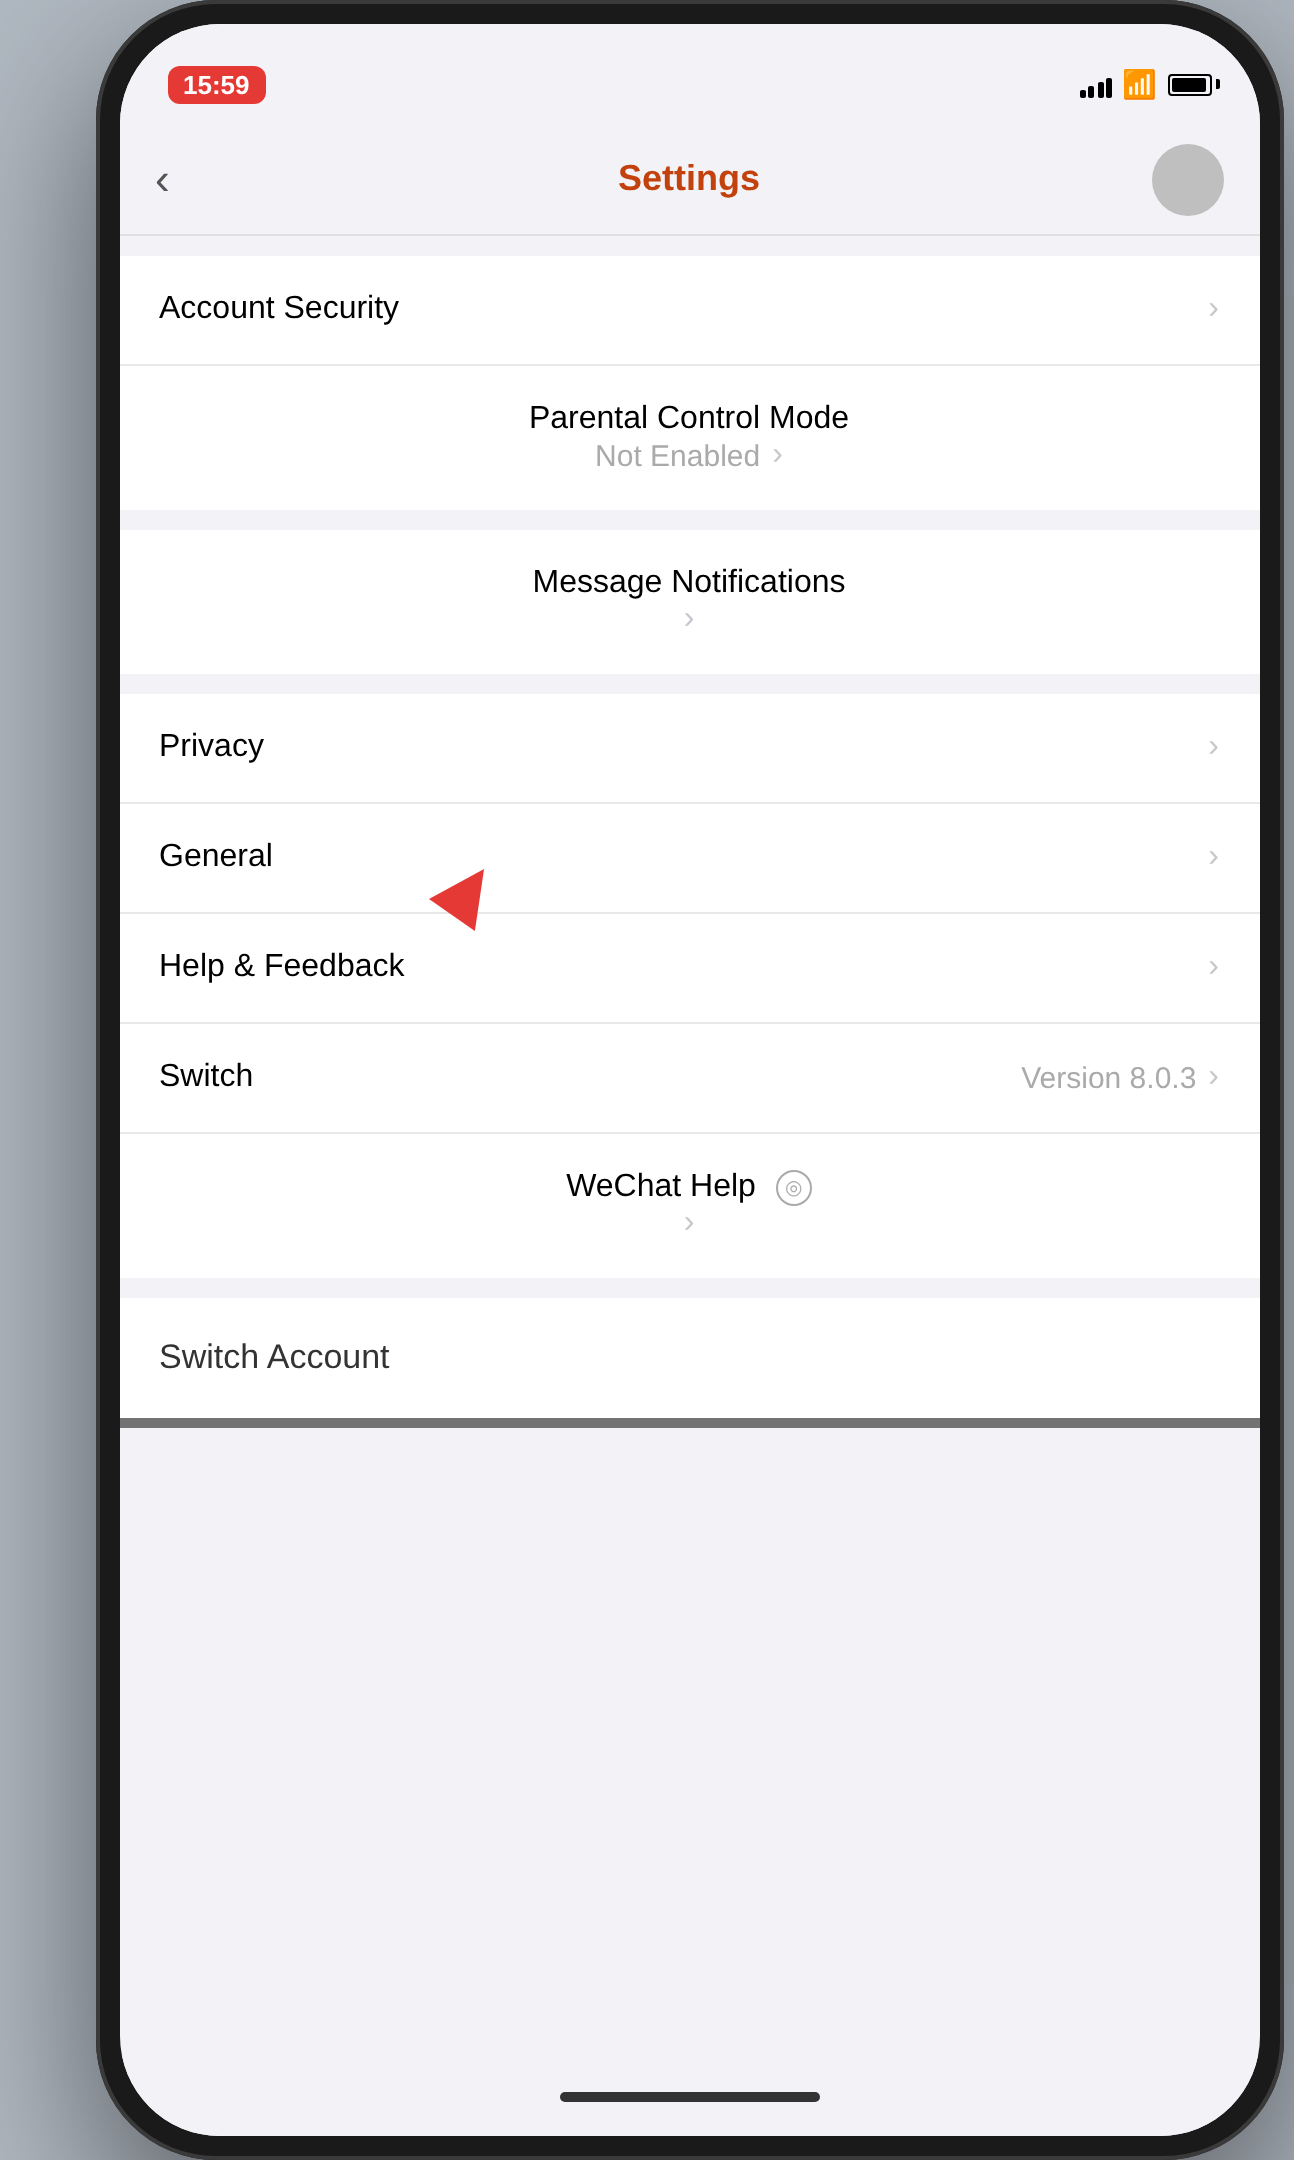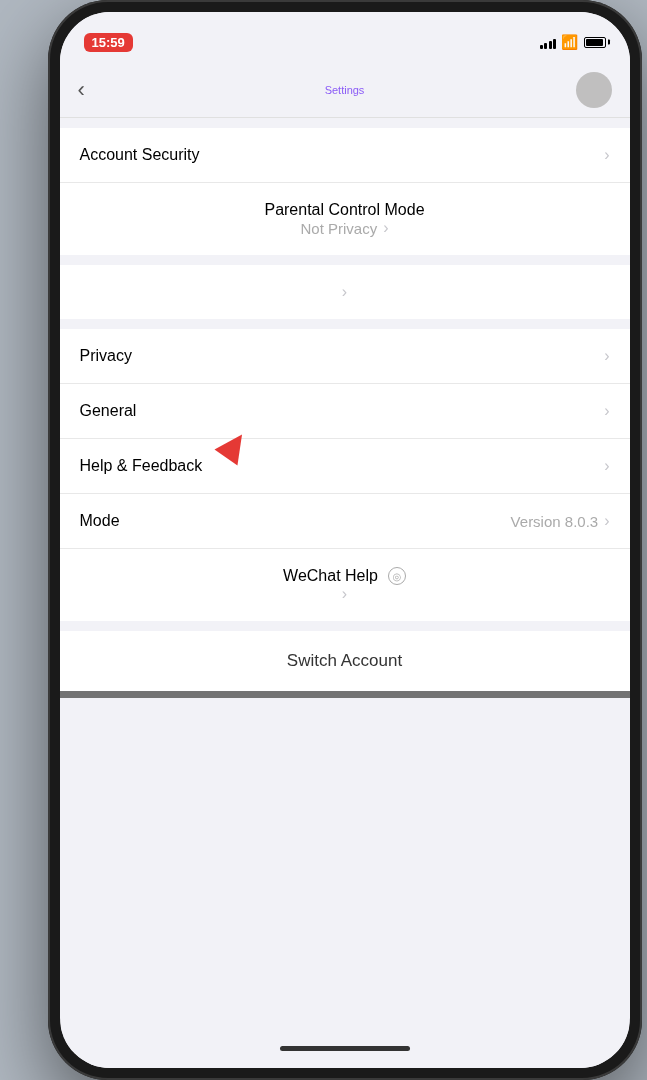--- a/index.html
+++ b/index.html
@@ -133,23 +133,23 @@
 
     .nav-back {
       position: absolute;
       left: 18px;
       font-size: 22px;
       color: #555;
       cursor: pointer;
     }
 
     .nav-title {
-      font-size: 11px;
-      font-weight: 400;
-      color: #8b5cf6;
+      font-size: 18px;
+      font-weight: 700;
+      color: #c2410c;
     }
 
     .nav-avatar {
       position: absolute;
       right: 18px;
       width: 36px;
       height: 36px;
       border-radius: 50%;
       background: #c0bfbf;
     }
@@ -215,24 +215,24 @@
       font-size: 10px;
       color: #aaa;
       margin-left: 4px;
     }
 
     
     .action-button {
       background: #fff;
       display: flex;
       align-items: center;
-      justify-content: center;
+      justify-content: flex-start;
       padding: 20px;
       cursor: pointer;
-      border-bottom: 7px solid #737373;
+      border-bottom: 5px solid #737373;
     }
 
     .action-button-text {
       font-size: 17px;
       color: #333;
       font-weight: 400;
     }
 
     
     .cursor-overlay {
@@ -320,29 +320,30 @@
         <div class="settings-group">
           <div class="settings-item">
             <span class="item-left">Account Security</span>
             <div class="item-right">
               <span class="chevron">›</span>
             </div>
           </div>
           <div class="settings-item">
             <span class="item-left">Parental Control Mode</span>
             <div class="item-right">
-              <span class="item-value">Not Privacy</span>
+              <span class="item-value">Not Enabled</span>
               <span class="chevron">›</span>
             </div>
           </div>
         </div>
 
         <div class="divider-section"></div>
         <div class="settings-group">
           <div class="settings-item">
+            <span class="item-left">Message Notifications</span>
             <div class="item-right">
               <span class="chevron">›</span>
             </div>
           </div>
         </div>
 
         <div class="divider-section"></div>
         <div class="settings-group">
           <div class="settings-item">
             <span class="item-left">Privacy</span>
@@ -356,21 +357,21 @@
               <span class="chevron">›</span>
             </div>
           </div>
           <div class="settings-item">
             <span class="item-left">Help &amp; Feedback</span>
             <div class="item-right">
               <span class="chevron">›</span>
             </div>
           </div>
           <div class="settings-item">
-            <span class="item-left">Mode</span>
+            <span class="item-left">Switch</span>
             <div class="item-right">
               <span class="item-value">Version 8.0.3</span>
               <span class="chevron">›</span>
             </div>
           </div>
           <div class="settings-item">
             <div class="item-left" style="display:flex;align-items:center;gap:6px;">
               <span>WeChat Help</span>
               <span class="wechat-plus-icon">◎</span>
             </div>

